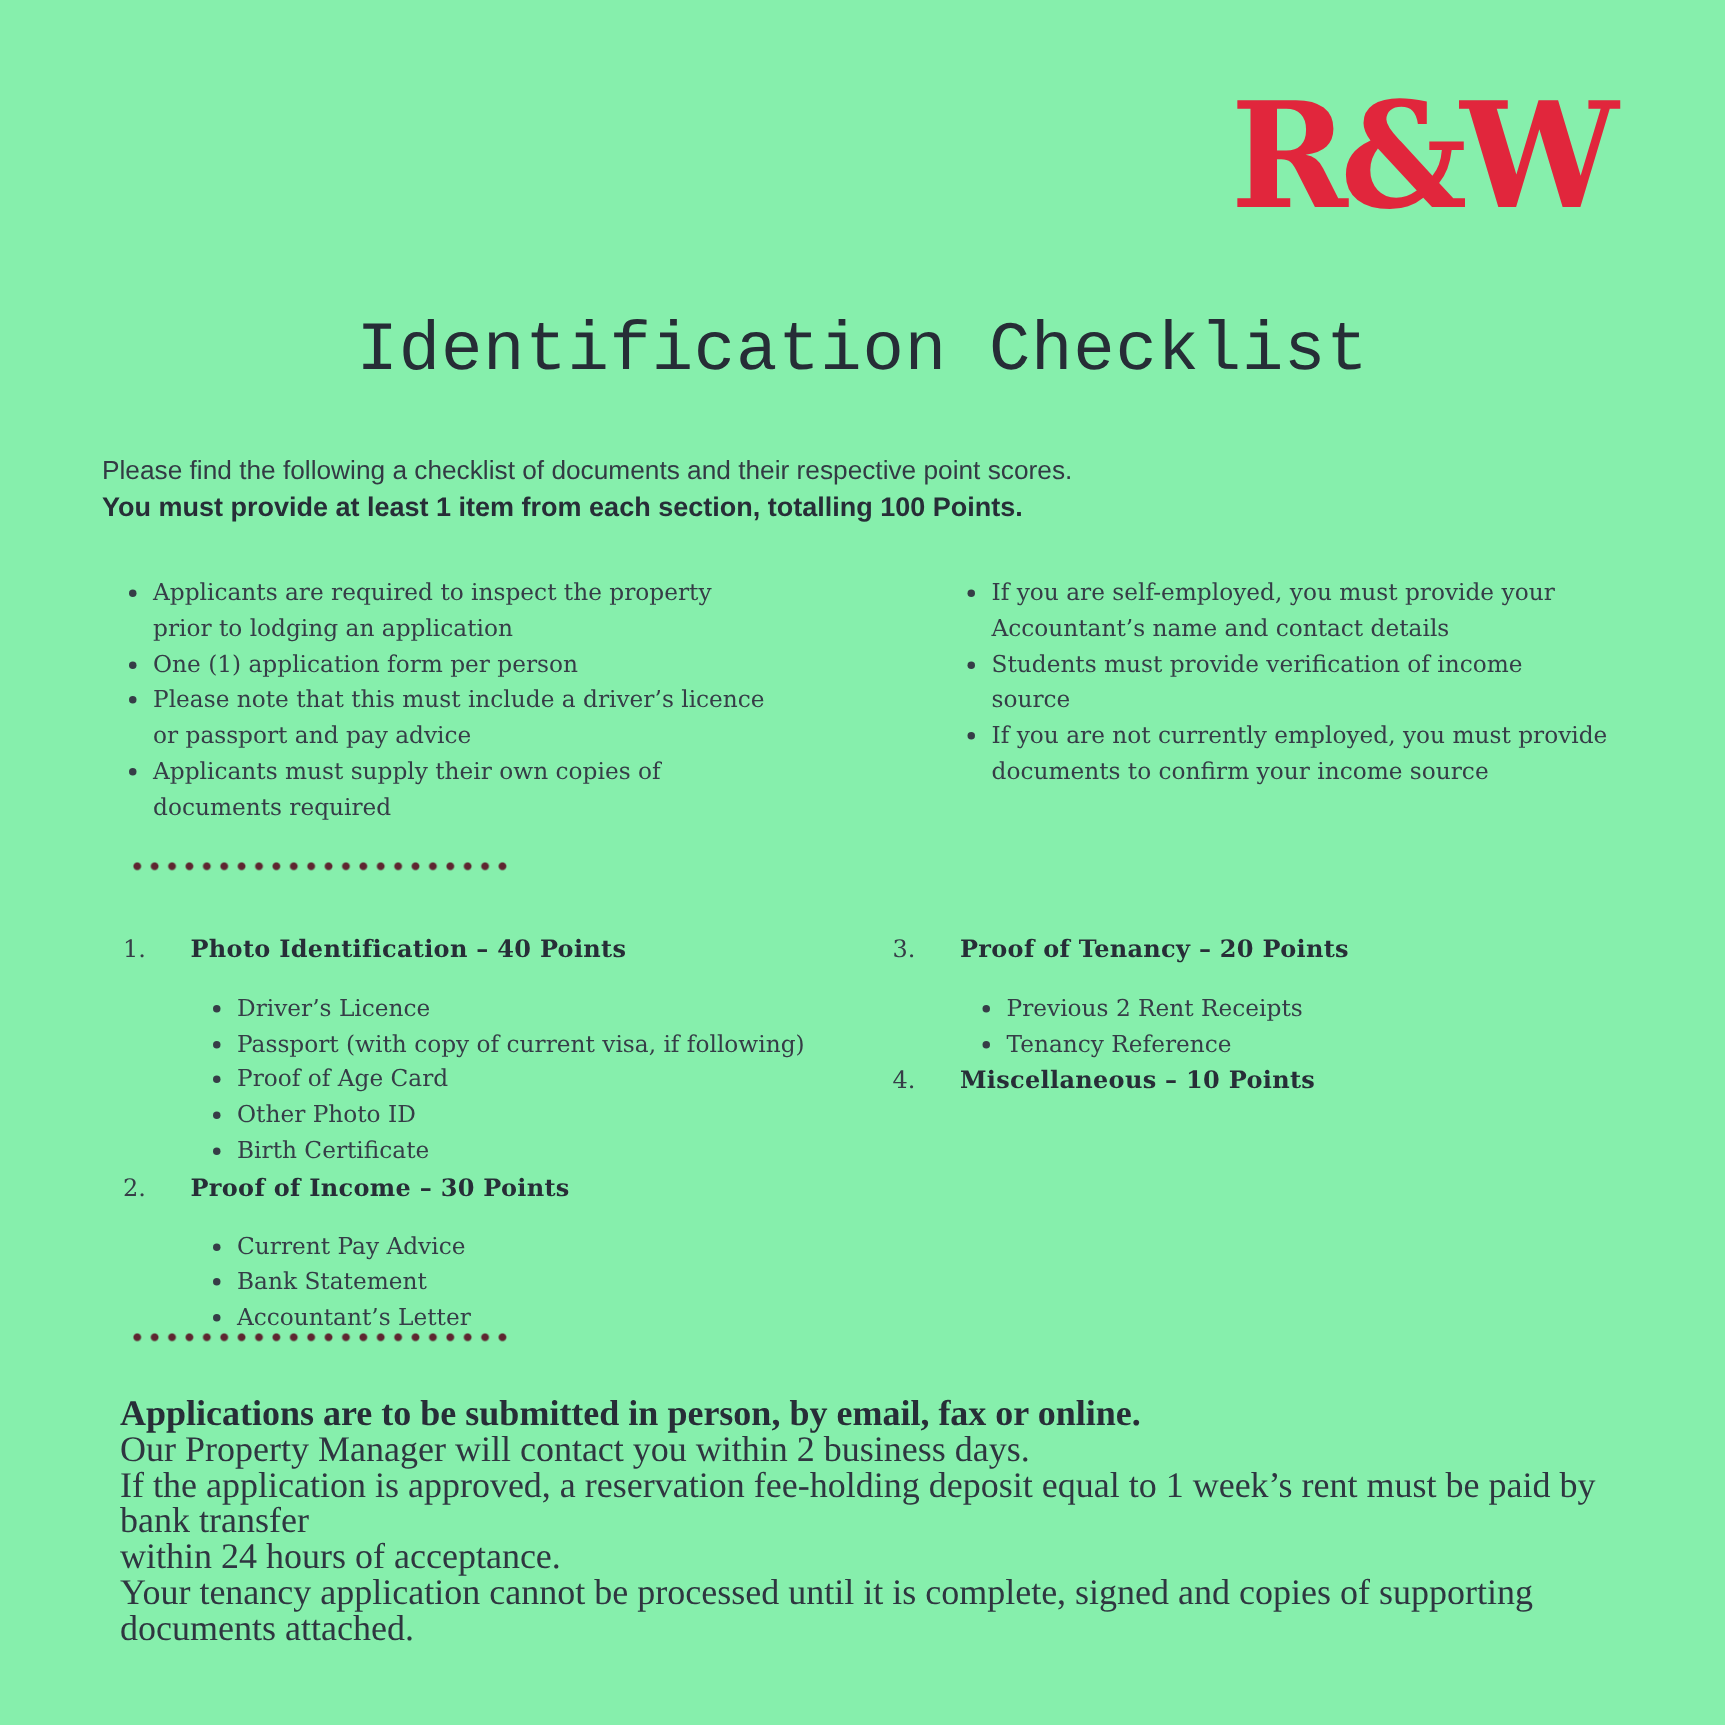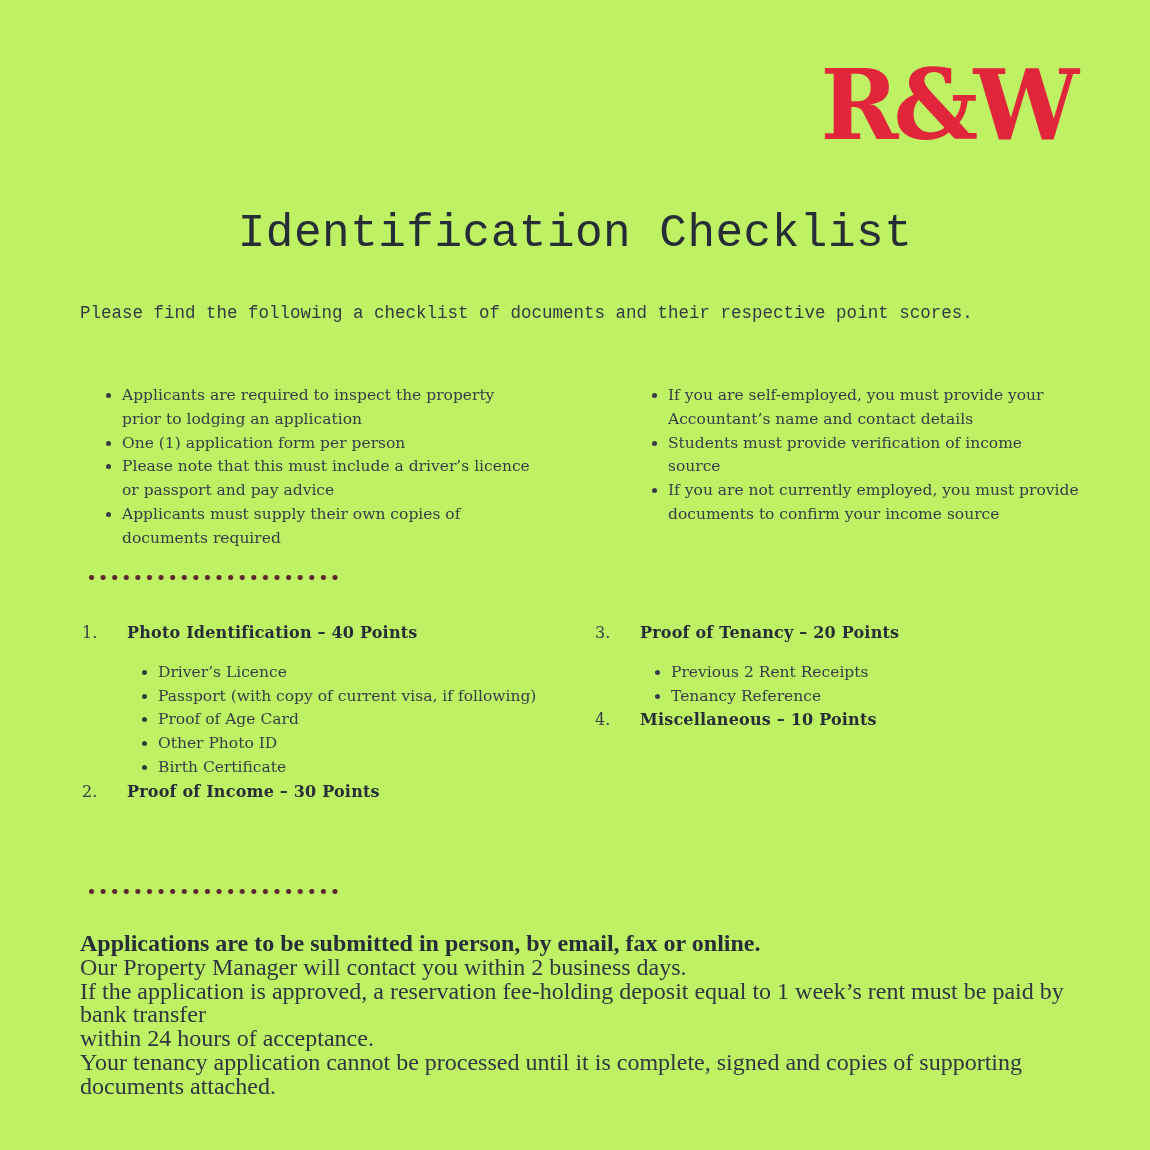--- a/index.html
+++ b/index.html
@@ -8,21 +8,21 @@
     width: 1150px;
     height: 1150px;
     background: #f7f5f5;
     overflow: hidden;
     font-family: "DejaVu Serif", serif;
   }
   .page {
     position: relative;
     width: 1150px;
     height: 1150px;
-    background: #bef264;
+    background: #86efac;
     color: #343b45;
   }
   .logo {
     position: absolute;
     top: 58px;
     right: 76px;
     font-family: "DejaVu Serif", serif;
     font-weight: bold;
     font-size: 94px;
     line-height: 1;
@@ -38,38 +38,39 @@
     margin: 0;
     text-align: center;
     font-family: Liberation Mono, monospace;
     font-weight: 400;
     font-size: 46px;
     letter-spacing: 0.5px;
     color: #262d36;
   }
   .intro {
     position: absolute;
-    left: 80px;
+    left: 68px;
     top: 301px;
-    font-family: Liberation Mono, monospace;
+    font-family: Liberation Sans, sans-serif;
     font-size: 17.5px;
     line-height: 24.5px;
     color: #333a44;
   }
   .intro p { margin: 0; }
   .intro .emph {
     font-weight: bold;
     font-size: 18px;
     color: #272e37;
   }
   .notes {
     position: absolute;
-    left: 100px;
+    left: 80px;
     top: 384px;
     display: flex;
+    gap: 13px;
   }
   .notes ul {
     margin: 0;
     padding: 0 0 0 22px;
     list-style: disc;
   }
   .notes ul.col-left  { width: 455px; }
   .notes ul.col-right { width: 470px; margin-left: 69px; }
   .notes li {
     font-size: 15.5px;
@@ -141,20 +142,21 @@
 <body>
 
 <div class="page">
 
   <div class="logo">R&amp;W</div>
 
   <h1 class="title">Identification Checklist</h1>
 
   <div class="intro">
     <p>Please find the following a checklist of documents and their respective point scores.</p>
+    <p class="emph">You must provide at least 1 item from each section, totalling 100 Points.</p>
   </div>
 
   <div class="notes">
     <ul class="col-left">
       <li><span class="wrap">Applicants are required to inspect the property
 prior to lodging an application</span></li>
       <li><span class="wrap">One (1) application form per person</span></li>
       <li><span class="wrap">Please note that this must include a driver’s licence
 or passport and pay advice</span></li>
       <li><span class="wrap">Applicants must supply their own copies of
@@ -183,20 +185,25 @@
         <li>Driver’s Licence</li>
         <li>Passport (with copy of current visa, if following)</li>
         <li>Proof of Age Card</li>
         <li>Other Photo ID</li>
         <li>Birth Certificate</li>
       </ul>
       <div class="sec-head">
         <span class="sec-num">2.</span>
         <span class="sec-title">Proof of Income – 30 Points</span>
       </div>
+      <ul>
+        <li>Current Pay Advice</li>
+        <li>Bank Statement</li>
+        <li>Accountant’s Letter</li>
+      </ul>
     </div>
 
     <div class="sec-col right">
       <div class="sec-head">
         <span class="sec-num">3.</span>
         <span class="sec-title">Proof of Tenancy – 20 Points</span>
       </div>
       <ul>
         <li>Previous 2 Rent Receipts</li>
         <li>Tenancy Reference</li>

